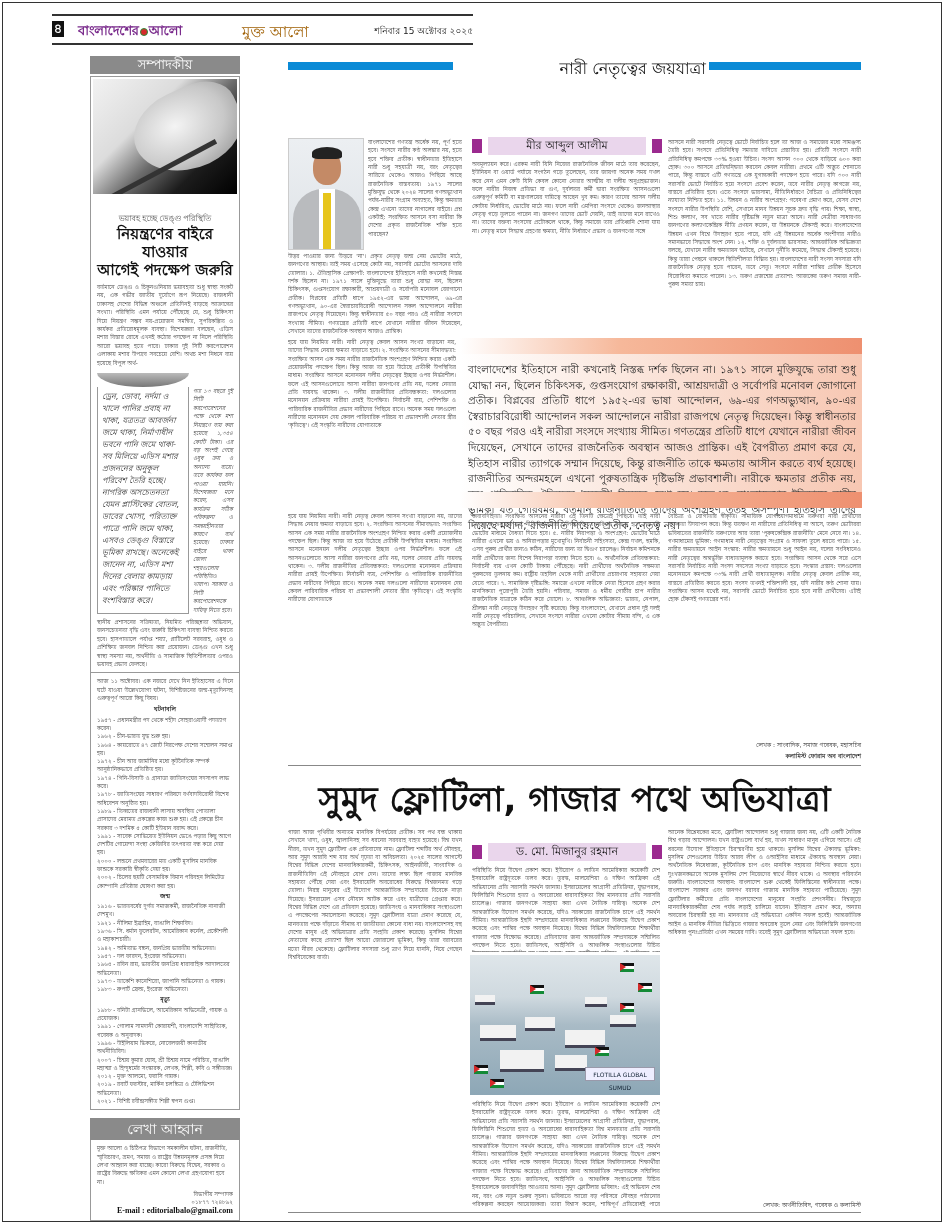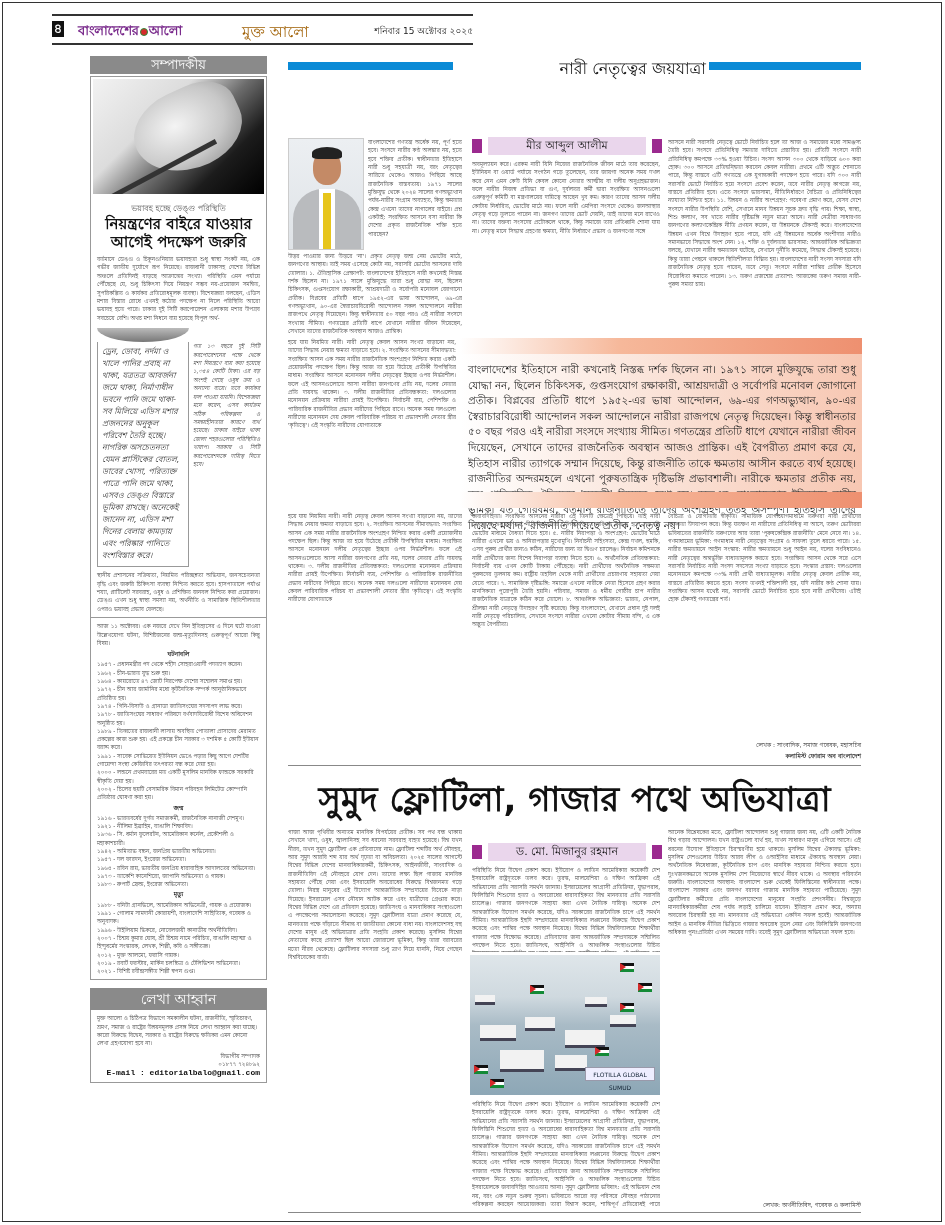--- a/index.html
+++ b/index.html
@@ -10,46 +10,46 @@
   .outer-border { position:absolute; left:2px; top:2px; width:940px; height:1220px; border:1px solid #333; }
   .hdr-rule { position:absolute; left:52px; width:421px; height:2px; background:#333; }
   .masthead { position:absolute; left:52px; top:17px; width:421px; height:28px; }
   .pagebox { position:absolute; left:0; top:4px; width:12px; height:16px; background:#111; color:#fff; font-size:13px; font-weight:bold; text-align:center; line-height:16px; }
   .logo { position:absolute; left:17px; top:4px; font-size:13px; font-weight:bold; color:#7a2b8c; letter-spacing:-0.3px; white-space:nowrap;margin-left:9px; }
   .logo .dot { display:inline-block; width:8px; height:8px; border-radius:50%; background:#d62b2b; border:1px solid #2b8c3a; margin:0 1px; vertical-align:middle; }
   .section-name { position:absolute; left:190px; top:3px; font-size:15px; color:#a16207; white-space:nowrap; }
   .date { position:absolute; right:0; top:7px; font-size:9px; color:#222; white-space:nowrap; }
 
   
-  .leftcol { position:absolute; left:90px; top:56px; width:177px; }
+  .leftcol { position:absolute; left:90px; top:56px; width:150px; }
   .ed-head { background:#8a8a8a; color:#fff; text-align:center; font-size:13px; height:18px; line-height:18px; }
   .ed-box { border:1px solid #999; margin-top:2px; padding:0 0 4px 0; }
   .ed-photo { height:115px; margin:2px; background: linear-gradient(135deg,#f2f2f2 0%,#dcdcdc 35%,#6c6c6c 55%,#1c1c1c 75%,#000 100%); position:relative; overflow:hidden; }
   .ed-photo .hand { position:absolute; left:40px; top:10px; width:110px; height:80px; border-radius:50% 40% 50% 60%; background: radial-gradient(ellipse at 40% 40%, #f4f4f4 0%, #c8c8c8 55%, #888 100%); transform:rotate(-25deg); }
   .ed-photo .pen { position:absolute; left:10px; top:88px; width:120px; height:5px; background:#333; transform:rotate(-28deg); }
-  .ed-sub { text-align:center; font-size:8px; color:#555; margin-top:8px; }
+  .ed-sub { text-align:center; font-size:8px; color:#555; margin-top:18px;font-family:Liberation Serif, serif; }
   .ed-title { text-align:center; font-size:15px; font-weight:bold; color:#111; line-height:18px; padding:0 4px; }
   .ed-body { font-size:5.6px; line-height:8.4px; color:#444; padding:4px 6px 0 6px; text-align:justify; }
   .ed-split { display:flex; gap:4px; padding:4px 6px 0 6px; }
   .pullbox { width:92px; border:1px solid #999; border-top:none; padding:4px 4px; font-size:8px; line-height:12px; color:#333; background:#fff; position:relative; }
   .pullbox .arc { position:absolute; top:-14px; left:-1px; width:92px; height:14px; background:linear-gradient(#bbb,#777); border-radius:0 0 46px 46px / 0 0 14px 14px; }
   .ed-side { flex:1; font-size:5.6px; line-height:8.4px; color:#444; text-align:justify; }
 
   .history-head { margin-top:8px; background:#8a8a8a; height:40px; position:relative; }
   .history-head .scroll-l, .history-head .scroll-r { position:absolute; top:4px; width:5px; height:32px; background:#fff; border-radius:2px; }
   .history-head .scroll-l { left:18px; } .history-head .scroll-r { right:18px; }
   .history-head .txt { position:absolute; left:0; right:0; top:11px; text-align:center; color:#fff; font-size:14px; }
   .history-box { border:1px solid #999; border-top:none; padding:4px 6px; font-size:5.6px; line-height:8.3px; color:#444; }
   .history-box .cat { text-align:center; font-weight:bold; font-size:6px; margin:2px 0; color:#222; }
   .history-box .intro { text-align:justify; margin-bottom:3px; }
 
   .write-head { margin-top:8px; background:#8a8a8a; color:#fff; text-align:center; font-size:14px; height:22px; line-height:22px; }
   .write-box { border:1px solid #999; border-top:none; padding:4px 6px; font-size:5.6px; line-height:8.3px; color:#444; }
   .write-box .sig { text-align:right; margin-top:4px; }
-  .write-box .email { text-align:right; font-family:Liberation Mono, monospace; font-weight:bold; font-size:8px; color:#111; margin-top:1px; }
+  .write-box .email { text-align:right; font-family:Liberation Serif, serif; font-weight:bold; font-size:8px; color:#111; margin-top:1px; }
 
   
   .main { position:absolute; left:288px; top:56px; width:573px; }
   .kicker { position:relative; height:22px; }
   .kicker .bar-l { position:absolute; left:0; top:6px; width:165px; height:8px; background:#0a8ad6; }
   .kicker .bar-r { position:absolute; right:0; top:6px; width:152px; height:8px; background:#0a8ad6; }
   .kicker .txt { position:absolute; left:170px; width:248px; top:0; text-align:right; font-size:16px; color:#111; white-space:nowrap; }
   .headline1 { text-align:center; font-size:31px; font-weight:bold; color:#111; height:42px; line-height:42px; letter-spacing:0.5px; white-space:nowrap; }
 
   .byline { position:absolute; height:18px; width:190px; }

